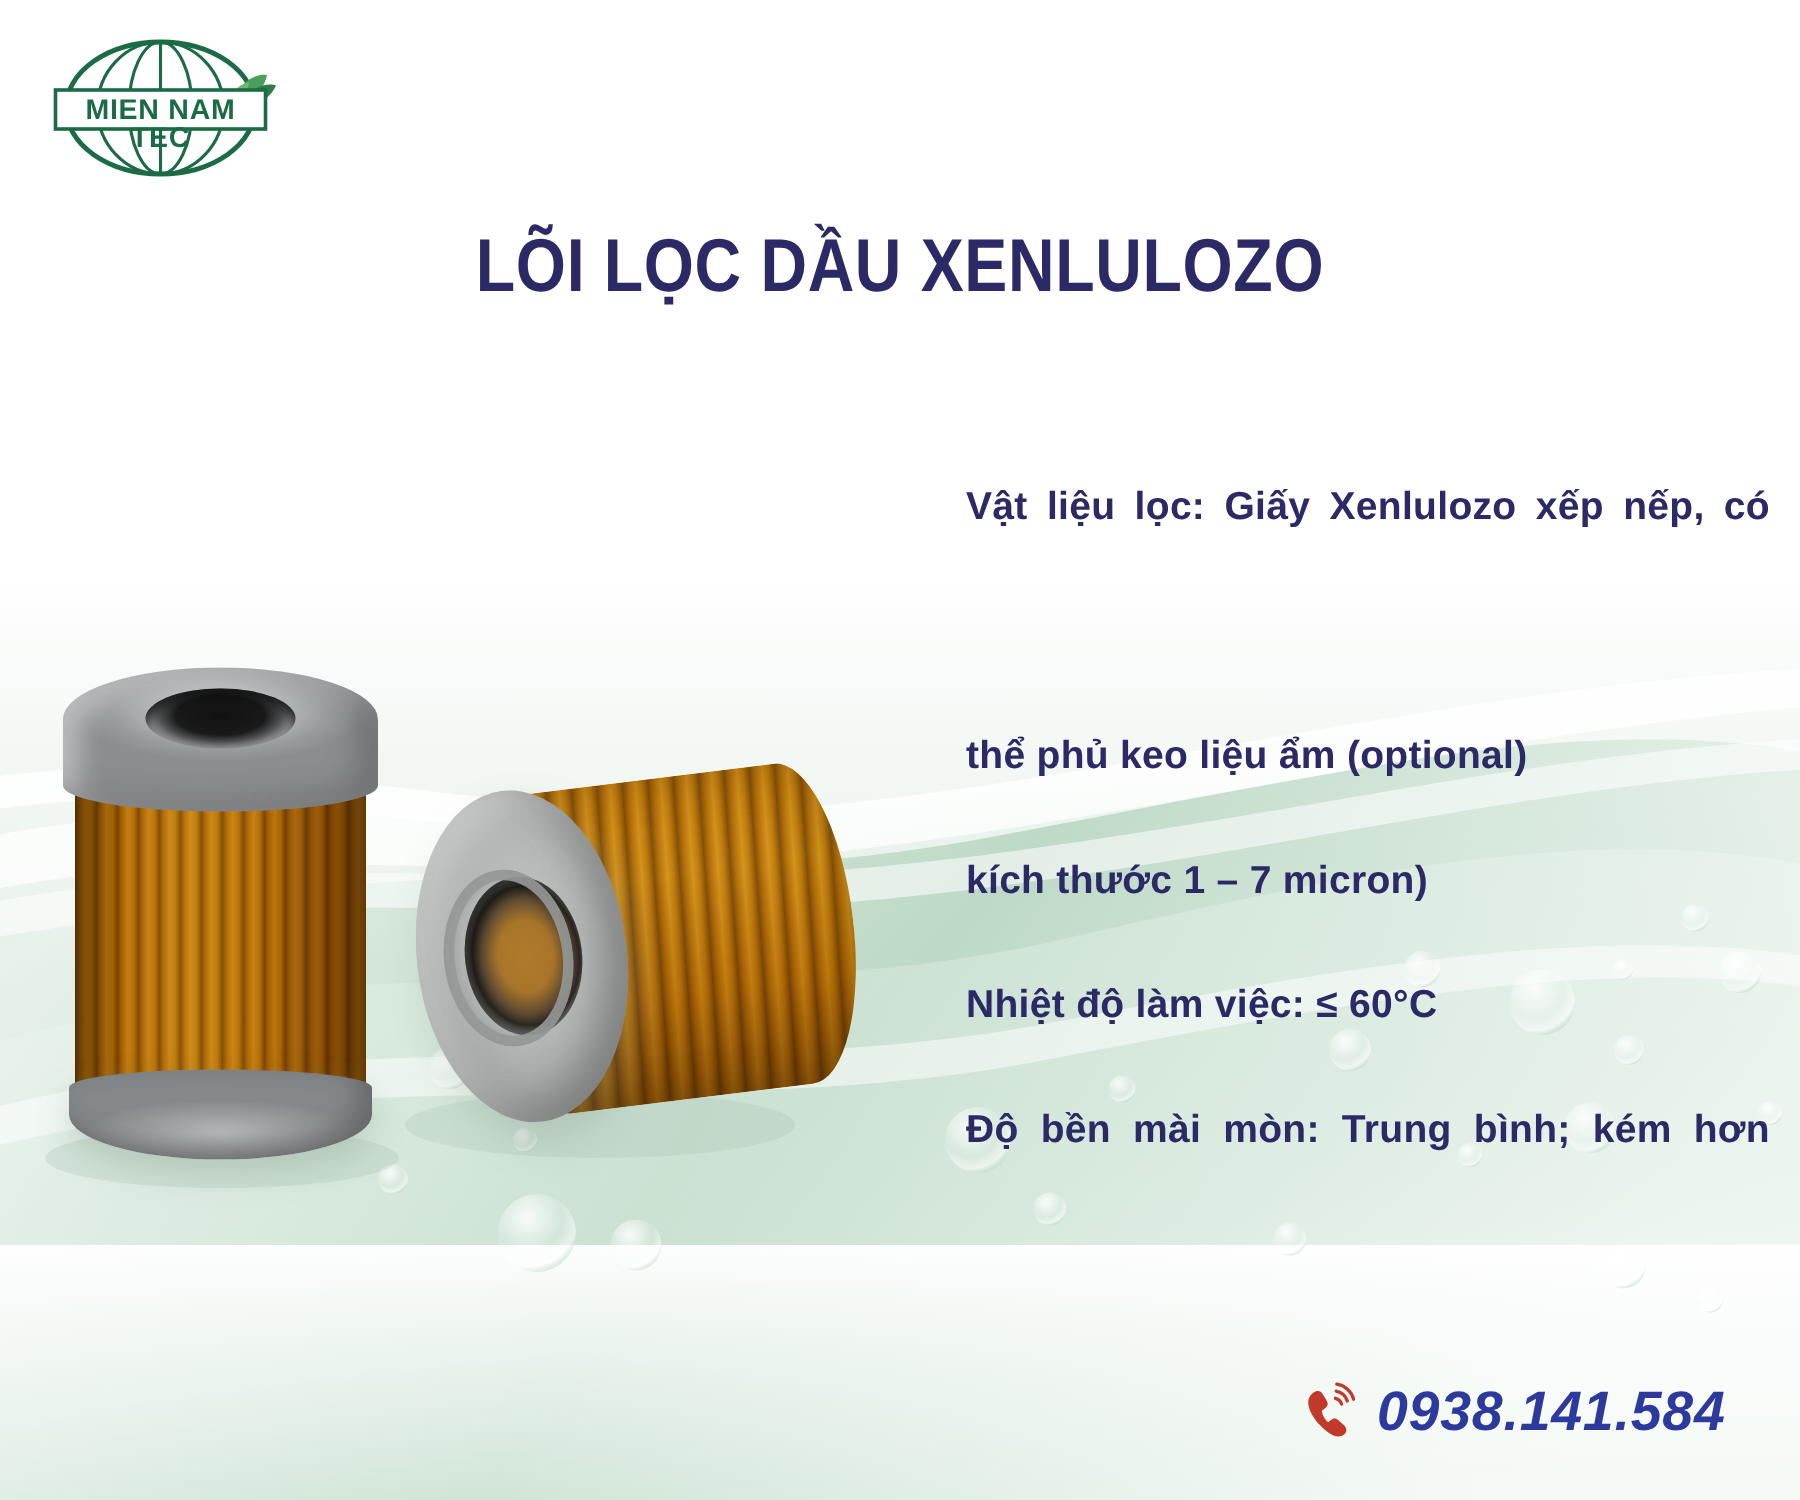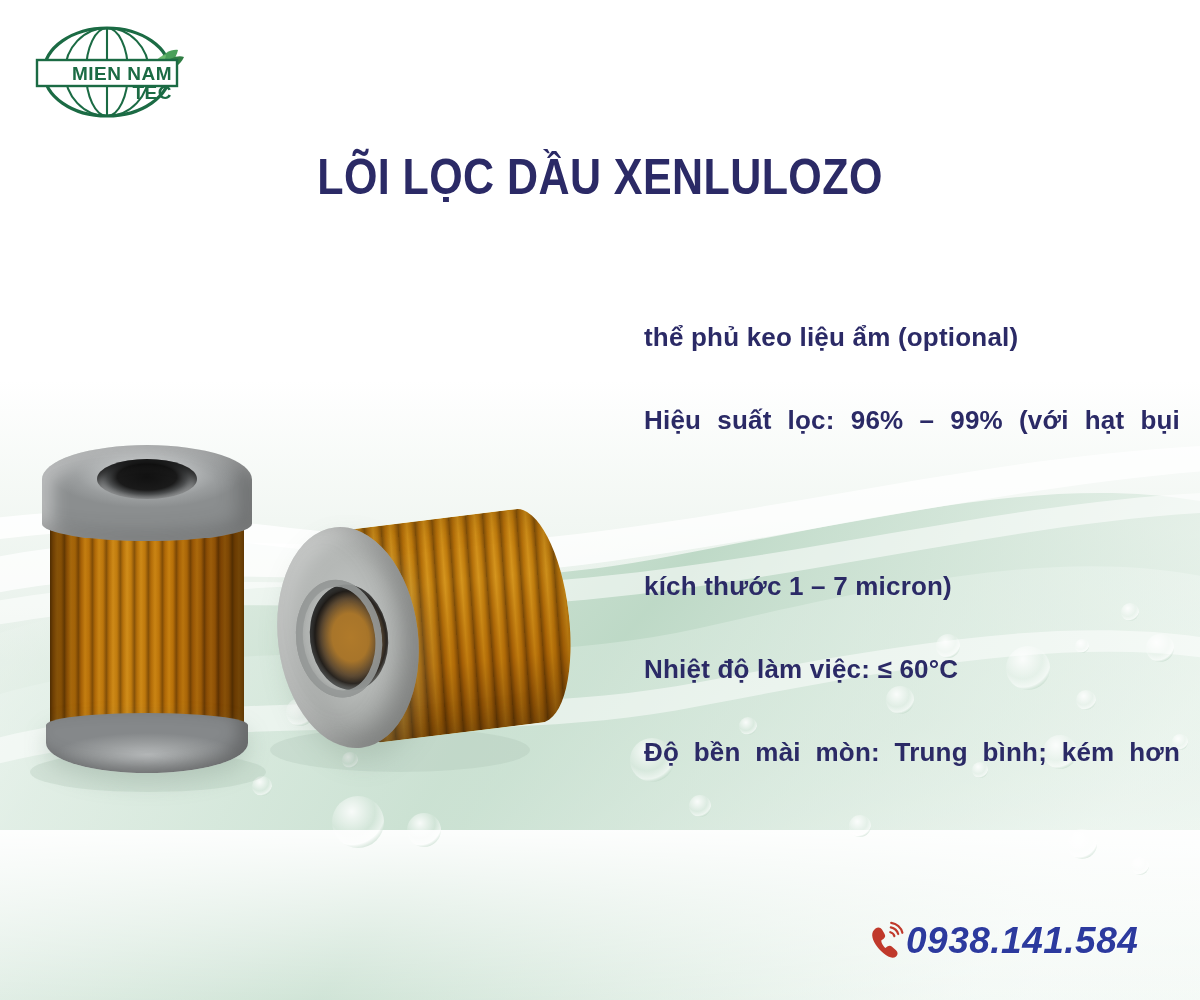--- a/index.html
+++ b/index.html
@@ -67,21 +67,21 @@
     text-align:justify;
     white-space:normal;
     letter-spacing:.2px;
   }
   .spec-line.j::after { content:""; display:inline-block; width:100%; height:0; }
 
   
   #phone {
     position:absolute;
     left:866px; top:920px;
-    display:flex; align-items:center; gap:0;
+    display:flex; align-items:center; gap:12px;
   }
   #phone-number {
     font-family:"Liberation Sans", sans-serif;
     font-weight:bold;
     font-style:italic;
     font-size:37px;
     letter-spacing:.5px;
     color:#2c3a9e;
     text-shadow:1px 1px 0 rgba(255,255,255,.6);
   }
@@ -242,21 +242,21 @@
       <line x1="79" y1="6" x2="79" y2="94" stroke="#1b6b44" stroke-width="2.1"></line>
 
       <g>
         <path d="M129,44 C133,30 145,27 150,28 C148,38 140,45 131,46 Z" fill="#4aa05a"></path>
         <path d="M133,46 C140,35 151,33 156,35 C152,44 143,49 134,48 Z" fill="#2f7d43"></path>
         <path d="M124,47 C127,37 134,33 138,33 C137,41 131,47 125,48 Z" fill="#6bb96f"></path>
       </g>
 
       <rect x="9" y="38" width="140" height="26" fill="#ffffff" stroke="#1b6b44" stroke-width="2.4"></rect>
     </svg>
-    <div class="logo-text" style="left:14px;top:42px;width:130px;text-align:right;font-size:19px;color:#1b6b44;line-height:19px;">MIEN NAM TEC</div>
+    <div class="logo-text" style="left:14px;top:42px;width:130px;text-align:center;font-size:19px;color:#1b6b44;line-height:19px;">MIEN NAM TEC</div>
   </div>
 
   <h1 id="title">LÕI LỌC DẦU XENLULOZO</h1>
 
   <div id="product">
 
     <svg width="620" height="420" viewBox="0 0 620 420" style="position:absolute;left:0;top:0">
       <ellipse cx="148" cy="372" rx="118" ry="20" fill="#9ab6a4" opacity=".22"></ellipse>
       <ellipse cx="400" cy="350" rx="130" ry="22" fill="#9ab6a4" opacity=".20"></ellipse>
     </svg>
@@ -268,22 +268,22 @@
     </div>
 
     <div class="cart-tilt">
       <div class="tbody"></div>
       <div class="tcap"></div>
       <div class="tcap-inner-ring"></div>
     </div>
   </div>
 
   <div id="specs">
+    <div class="spec-line j">Vật liệu lọc: Giấy Xenlulozo xếp nếp, có</div>
     <div class="spec-line">thể phủ keo liệu ẩm (optional)</div>
-    <div class="spec-line j">Hiệu suất lọc: 96% – 99% (với hạt bụi</div>
     <div class="spec-line">kích thước 1 – 7 micron)</div>
     <div class="spec-line">Nhiệt độ làm việc: ≤ 60°C</div>
     <div class="spec-line j">Độ bền mài mòn: Trung bình; kém hơn</div>
 
   </div>
 
   <div id="phone">
     <svg width="40" height="40" viewBox="0 0 40 40">
       <path d="M9.5,7.5 C12,5.6 14.6,6.2 16,8.6 L18.6,13 C19.7,15 19.2,16.6 17.4,17.9
                L15.4,19.3 C15,21.6 17.2,25.2 19.4,27.1 L21.3,25.6

